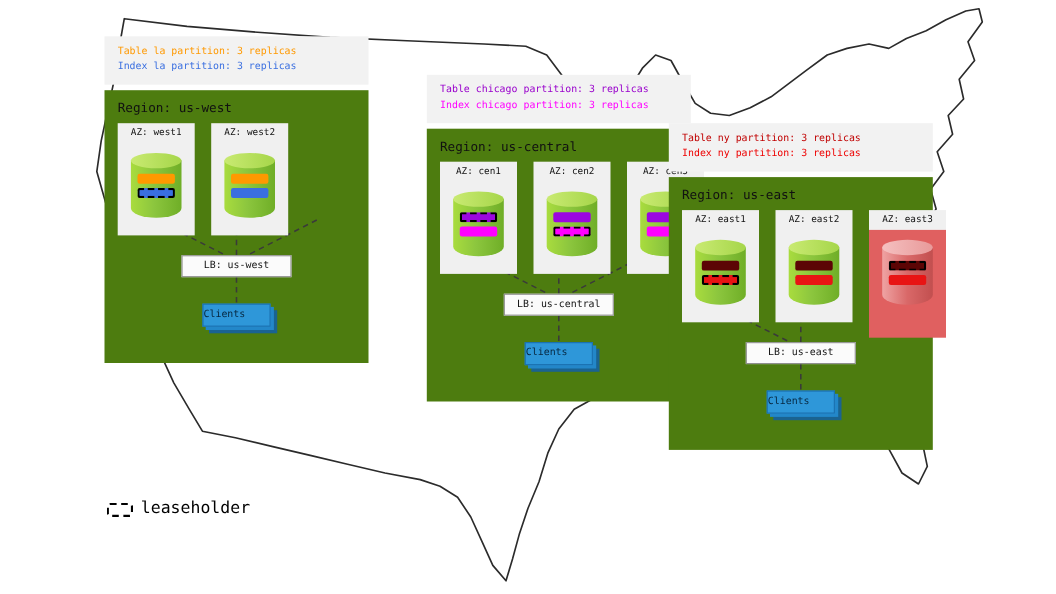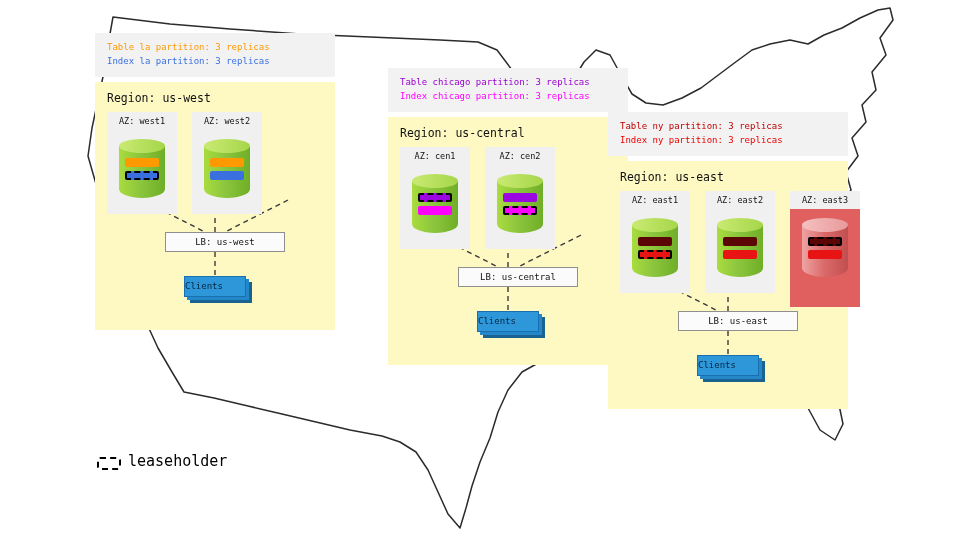--- a/index.html
+++ b/index.html
@@ -15,21 +15,21 @@
   .rg-central { left:352px; top:68px;padding-left:36px;  }
   .rg-east    { left:608px; top:112px; }
 
   .note-box {
     background:#f2f2f2; padding:8px 12px; margin-bottom:5px;
     font-size:9px; line-height:1.55;
   }
   .note-table { color:var(--table-text); }
   .note-index { color:var(--index-text); }
 
-  .region-box { position:relative; background:#fef9c3; height:248px; }
+  .region-box { position:relative; background:#4d7c0f; height:248px; }
   .region-title { padding:9px 12px 0 12px; font-size:11.5px; color:#111; }
 
   .az-row { position:absolute; left:12px; top:30px; display:flex; gap:15px; }
   .az { width:70px; height:102px; background:#f0f0f0; display:flex; flex-direction:column; }
   .az-label { font-size:8.5px; color:#111; text-align:center; padding-top:4px; height:14px; }
   .az-body { flex:1; display:flex; justify-content:center; align-items:flex-start; padding-top:16px; }
   .az-failed .az-body { background:#e06060; box-shadow:0 14px 0 #e06060; }
 
   .cylinder {
     position:relative; width:46px; height:52px; box-sizing:border-box;
@@ -45,21 +45,21 @@
   .az-failed .cylinder::before { background:linear-gradient(90deg,#f5c0c0,#e89a9a); }
 
   .bar { width:34px; height:9px; border-radius:2px; box-sizing:border-box; position:relative; z-index:1; }
   .bar-table { background:var(--table-bar); }
   .bar-index { background:var(--index-bar); }
   .bar.lh { border:2px dashed #000; }
 
   .connectors { position:absolute; left:0; top:0; pointer-events:none; }
 
   .lb-box {
-    position:absolute; left:70px; top:150px; width:120px; height:20px; box-sizing:border-box;
+    position:absolute; left:70px; top:150px; width:100px; height:20px; box-sizing:border-box;
     background:#fbfbfb; border:1px solid #8f8f8f;
     font-size:9px; color:#111; text-align:center; line-height:18px;
   }
   .clients {
     position:absolute; left:89px; top:194px; width:62px; height:21px; box-sizing:border-box;
     background:#2e97d9; border:1px solid #1a6fae;
     color:#06263f; font-size:9px; text-align:left; line-height:19px;
     box-shadow:3px 3px 0 #2387c9, 6px 6px 0 #1a6391;
   }
 
@@ -146,20 +146,29 @@
       </div>
       <div class="az">
         <div class="az-label">AZ: cen2</div>
         <div class="az-body">
           <div class="cylinder">
             <div class="bar bar-table"></div>
             <div class="bar bar-index lh"></div>
           </div>
         </div>
       </div>
+      <div class="az">
+        <div class="az-label">AZ: cen3</div>
+        <div class="az-body">
+          <div class="cylinder">
+            <div class="bar bar-table"></div>
+            <div class="bar bar-index"></div>
+          </div>
+        </div>
+      </div>
     </div>
     <div class="lb-box">LB: us-central</div>
     <div class="clients">Clients</div>
   </div>
 </div>
 
 <div class="region-group rg-east" style="--table-text:#c00000;--index-text:#ee0000;--table-bar:#5c0505;--index-bar:#e81414">
   <div class="note-box">
     <div class="note-table">Table ny partition: 3 replicas</div>
     <div class="note-index">Index ny partition: 3 replicas</div>

